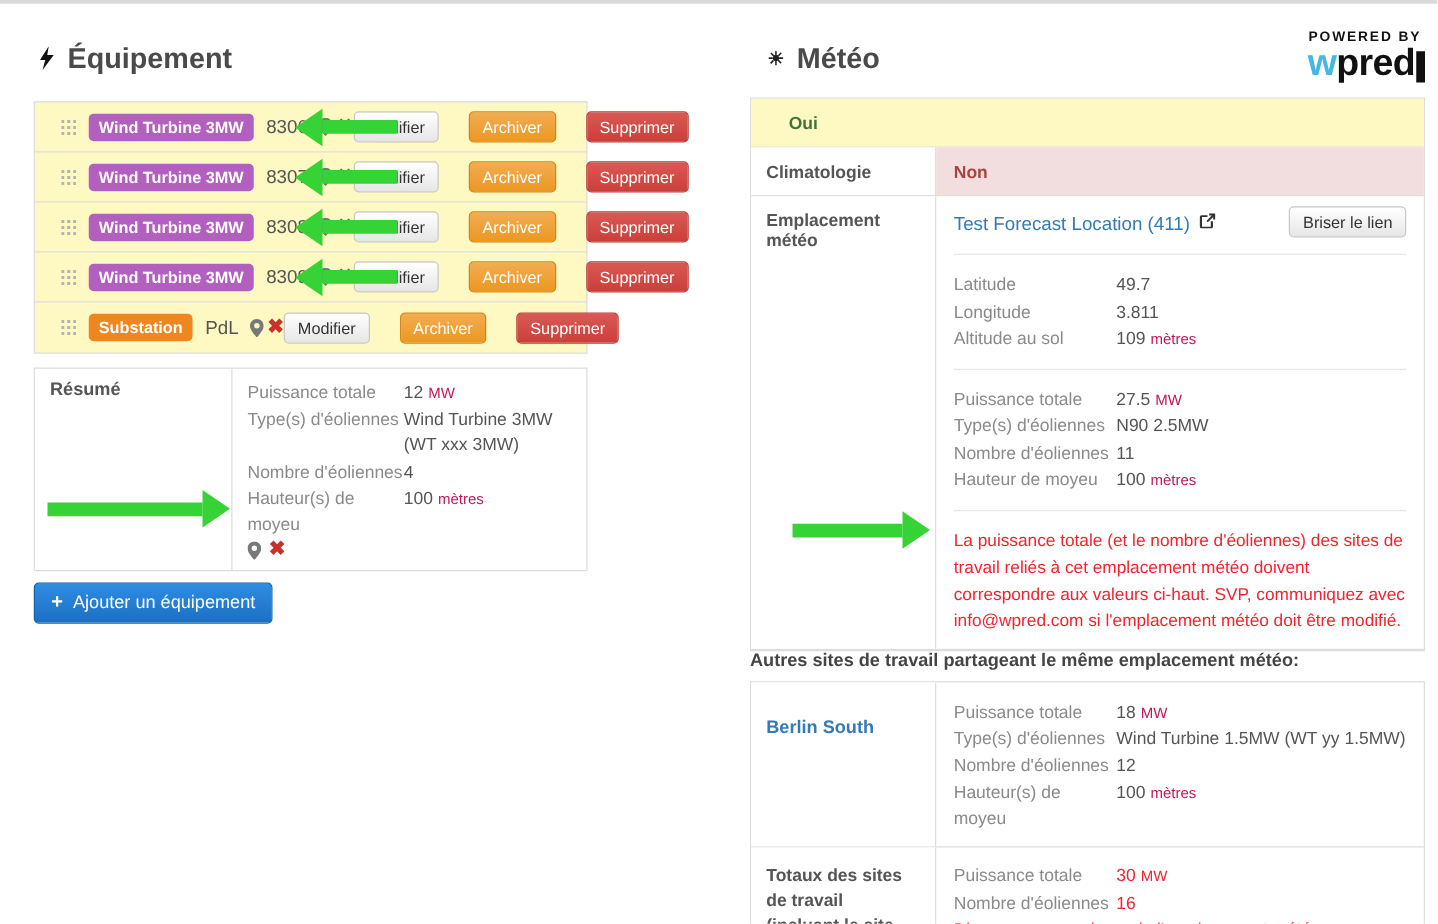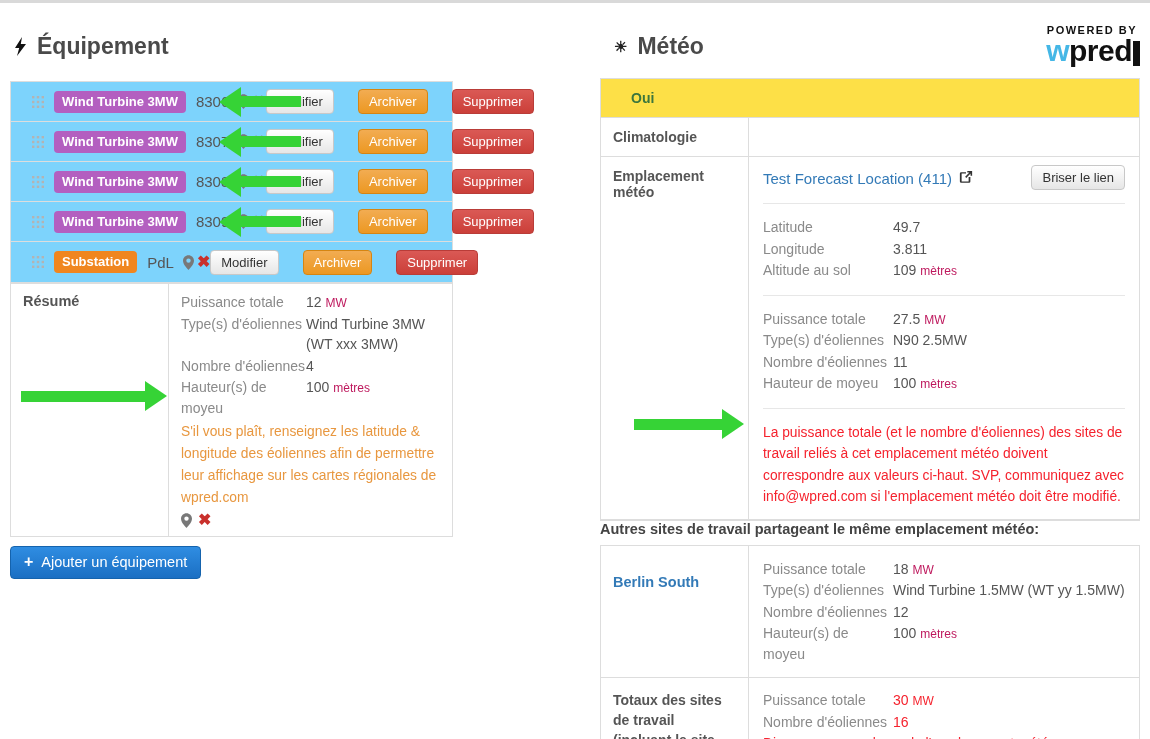--- a/index.html
+++ b/index.html
@@ -1,27 +1,27 @@
 <!DOCTYPE html>
 <html><head>
 <meta charset="utf-8">
 <style>
   * { box-sizing: border-box; margin: 0; padding: 0; }
   html,body { width:1150px; height:739px; background:#fff; font-family:"Liberation Sans", sans-serif; }
   body { position:relative; overflow:hidden; color:#555; }
   .topline { position:absolute; top:0; left:0; width:1150px; height:3px; background:#d9d9d9; }
 
-  .col-left  { position:absolute; left:10px;  top:3px; width:443px; }
+  .col-left  { position:absolute; left:27px;  top:3px; width:443px; }
   .col-right { position:absolute; left:600px; top:3px; width:540px; }
 
   h1.sec-title { font-size:23px; font-weight:bold; color:#4a4a4a; margin:30px 0 0 4px; display:flex; align-items:center; gap:10px; }
   .hdr-icon { display:inline-flex; align-items:center; }
 
   
-  .eq-table { margin-top:21px; border:1px solid #ddd; background:#7dd3fc; }
+  .eq-table { margin-top:21px; border:1px solid #ddd; background:#fef9c3; }
   .eq-row { height:40px; display:flex; align-items:center; padding:0 6px 0 12px; border-bottom:1px solid #ddd; position:relative; }
   .eq-row:last-child { border-bottom:none; }
   .badge { margin-left:10px; padding:3px 8px 4px; border-radius:4px; color:#fff; font-weight:bold; font-size:13px; white-space:nowrap; }
   .badge-turbine { background:#b35fc0; }
   .badge-substation { background:#f0861f; }
   .eq-num { margin-left:10px; font-size:15px; color:#555; }
   .pin-icon { margin-left:9px; display:inline-flex; cursor:pointer; }
   .x-icon { color:#c9302c; font-weight:bold; font-size:16px; margin-left:3px; cursor:pointer; line-height:1; }
   .btns { margin-left:auto; display:flex; gap:24px; padding-right:2px; }
   .btn { font-size:13px; padding:5px 10px; border-radius:4px; line-height:1; cursor:pointer; font-family:inherit; }
@@ -35,21 +35,21 @@
   .garrow .head-l { width:0; height:0; border-top:15px solid transparent; border-bottom:15px solid transparent; border-right:22px solid #36d336; }
   .garrow .head-r { width:0; height:0; border-top:15px solid transparent; border-bottom:15px solid transparent; border-left:22px solid #36d336; }
   .row-arrow { left:208px; top:50%; transform:translateY(-50%); }
   .row-arrow .tail { width:60px; }
   .resume-arrow { left:10px; top:97px; }
   .resume-arrow .tail { width:124px; }
   .met-arrow { left:33px; top:330px; }
   .met-arrow .tail { width:88px; }
 
   
-  .summary { border:1px solid #ddd; display:flex; position:relative; min-height:156px; }
+  .summary { margin-top:11px; border:1px solid #ddd; display:flex; position:relative; min-height:156px; }
   .sum-label { width:158px; flex-shrink:0; border-right:1px solid #ddd; padding:9px 12px; font-weight:bold; color:#555; font-size:14.5px; }
   .sum-body { flex:1; padding:8px 12px 8px; }
   .frow { display:flex; line-height:20.5px; }
   .flabel { width:125px; flex-shrink:0; color:#8a8a8a; font-size:14px; }
   .fval { color:#555; font-size:14px; }
   .unit { color:#be185d; font-size:12px; margin-left:4px; }
   .warn-orange { color:#e8973f; font-size:13.8px; line-height:22px; margin-top:3px; }
   .sum-icons { margin-top:3px; display:flex; align-items:center; gap:3px; }
 
   .add-btn { margin-top:9px; display:inline-flex; align-items:center; gap:8px; background:linear-gradient(#2f8de2,#1b6fc3); border:1px solid #1563ad; color:#fff; font-size:14.5px; padding:7px 13px 8px; border-radius:4px; cursor:pointer; font-family:inherit; }
@@ -64,21 +64,21 @@
   .logo .brand { display:flex; align-items:flex-end; justify-content:flex-end; font-size:30px; font-weight:bold; letter-spacing:-0.5px; margin-top:0px; }
   .logo .w { color:#45b7e6; } .logo .pred { color:#111; }
   .logo .bar { width:7px; height:25px; background:#111; margin-left:1px; }
 
   
   .met-table { margin-top:12px; border:1px solid #ddd; position:relative; }
   .met-row { display:flex; border-bottom:1px solid #ddd; }
   .met-row:last-child { border-bottom:none; }
   .met-label { width:148px; flex-shrink:0; padding:11px 12px; font-weight:bold; color:#555; font-size:14px; border-right:1px solid #ddd; background:#fff; }
   .met-val { flex:1; padding:11px 14px; font-size:14px; }
-  .val-yes { background:#fde047; color:#3c763d; font-weight:bold;padding-left:30px; }
+  .val-yes { background:#fef9c3; color:#3c763d; font-weight:bold;padding-left:30px; }
   .val-no  { background:#f2dede; color:#a94442; font-weight:bold; }
   .loc-cell { padding-top:8px; }
   .loc-head { display:flex; justify-content:space-between; align-items:flex-start; }
   .loc-link { color:#337ab7; font-size:15px; text-decoration:none; display:inline-flex; align-items:center; gap:7px; margin-top:5px; cursor:pointer; }
   .sep { border:0; border-top:1px solid #e7e7e7; margin:13px 0; }
   .met-val .flabel { width:130px; }
   .warn-red { color:#f5222d; font-size:13.8px; line-height:21.5px; }
 
   .other-head { font-weight:bold; color:#444; font-size:14.5px; }
   .sites-table { margin-top:8px; border:1px solid #ddd; }
@@ -295,21 +295,20 @@
           <span class="fval"><span>Wind Turbine 3MW (WT xxx 3MW)</span><span class="unit"></span></span>
         </div>
       <div class="frow">
           <span class="flabel">Nombre d'éoliennes</span>
           <span class="fval"><span>4</span><span class="unit"></span></span>
         </div>
       <div class="frow">
           <span class="flabel">Hauteur(s) de moyeu</span>
           <span class="fval"><span>100</span><span class="unit">mètres</span></span>
         </div>
-      <div class="warn-orange">S'il vous plaît, renseignez les latitude &amp; longitude des éoliennes afin de permettre leur affichage sur les cartes régionales de wpred.com</div>
       <div class="sum-icons">
         <span class="pin-icon" style="margin-left:0">
             <svg width="11" height="15" viewBox="0 0 12 16">
               <path d="M6 0C2.7 0 0 2.7 0 6c0 4.4 6 10 6 10s6-5.6 6-10C12 2.7 9.3 0 6 0zm0 8.3A2.4 2.4 0 1 1 6 3.5a2.4 2.4 0 0 1 0 4.8z" fill="#787878"></path>
             </svg>
           </span>
         <span class="x-icon">✖</span>
       </div>
     </div>
   </div>
@@ -335,20 +334,21 @@
       </span>
     </div>
   </div>
 
   <div class="met-table">
     <div class="met-row">
       <div class="met-val val-yes">Oui</div>
     </div>
     <div class="met-row">
       <div class="met-label">Climatologie</div>
+      <div class="met-val val-no">Non</div>
     </div>
     <div class="met-row">
       <div class="met-label">Emplacement météo</div>
       <div class="met-val loc-cell">
         <div class="loc-head">
           <a class="loc-link">
             <span>Test Forecast Location (411)</span>
             <span><svg width="14" height="14" viewBox="0 0 16 16">
                   <path d="M13 8v5a1.5 1.5 0 0 1-1.5 1.5h-9A1.5 1.5 0 0 1 1 13V4a1.5 1.5 0 0 1 1.5-1.5H8V4H3v9h8V8h2z" fill="#333"></path>
                   <path d="M9.5 1H15v5.5h-1.8V4.1L8.3 9 7 7.7l4.9-4.9H9.5V1z" fill="#333"></path>

